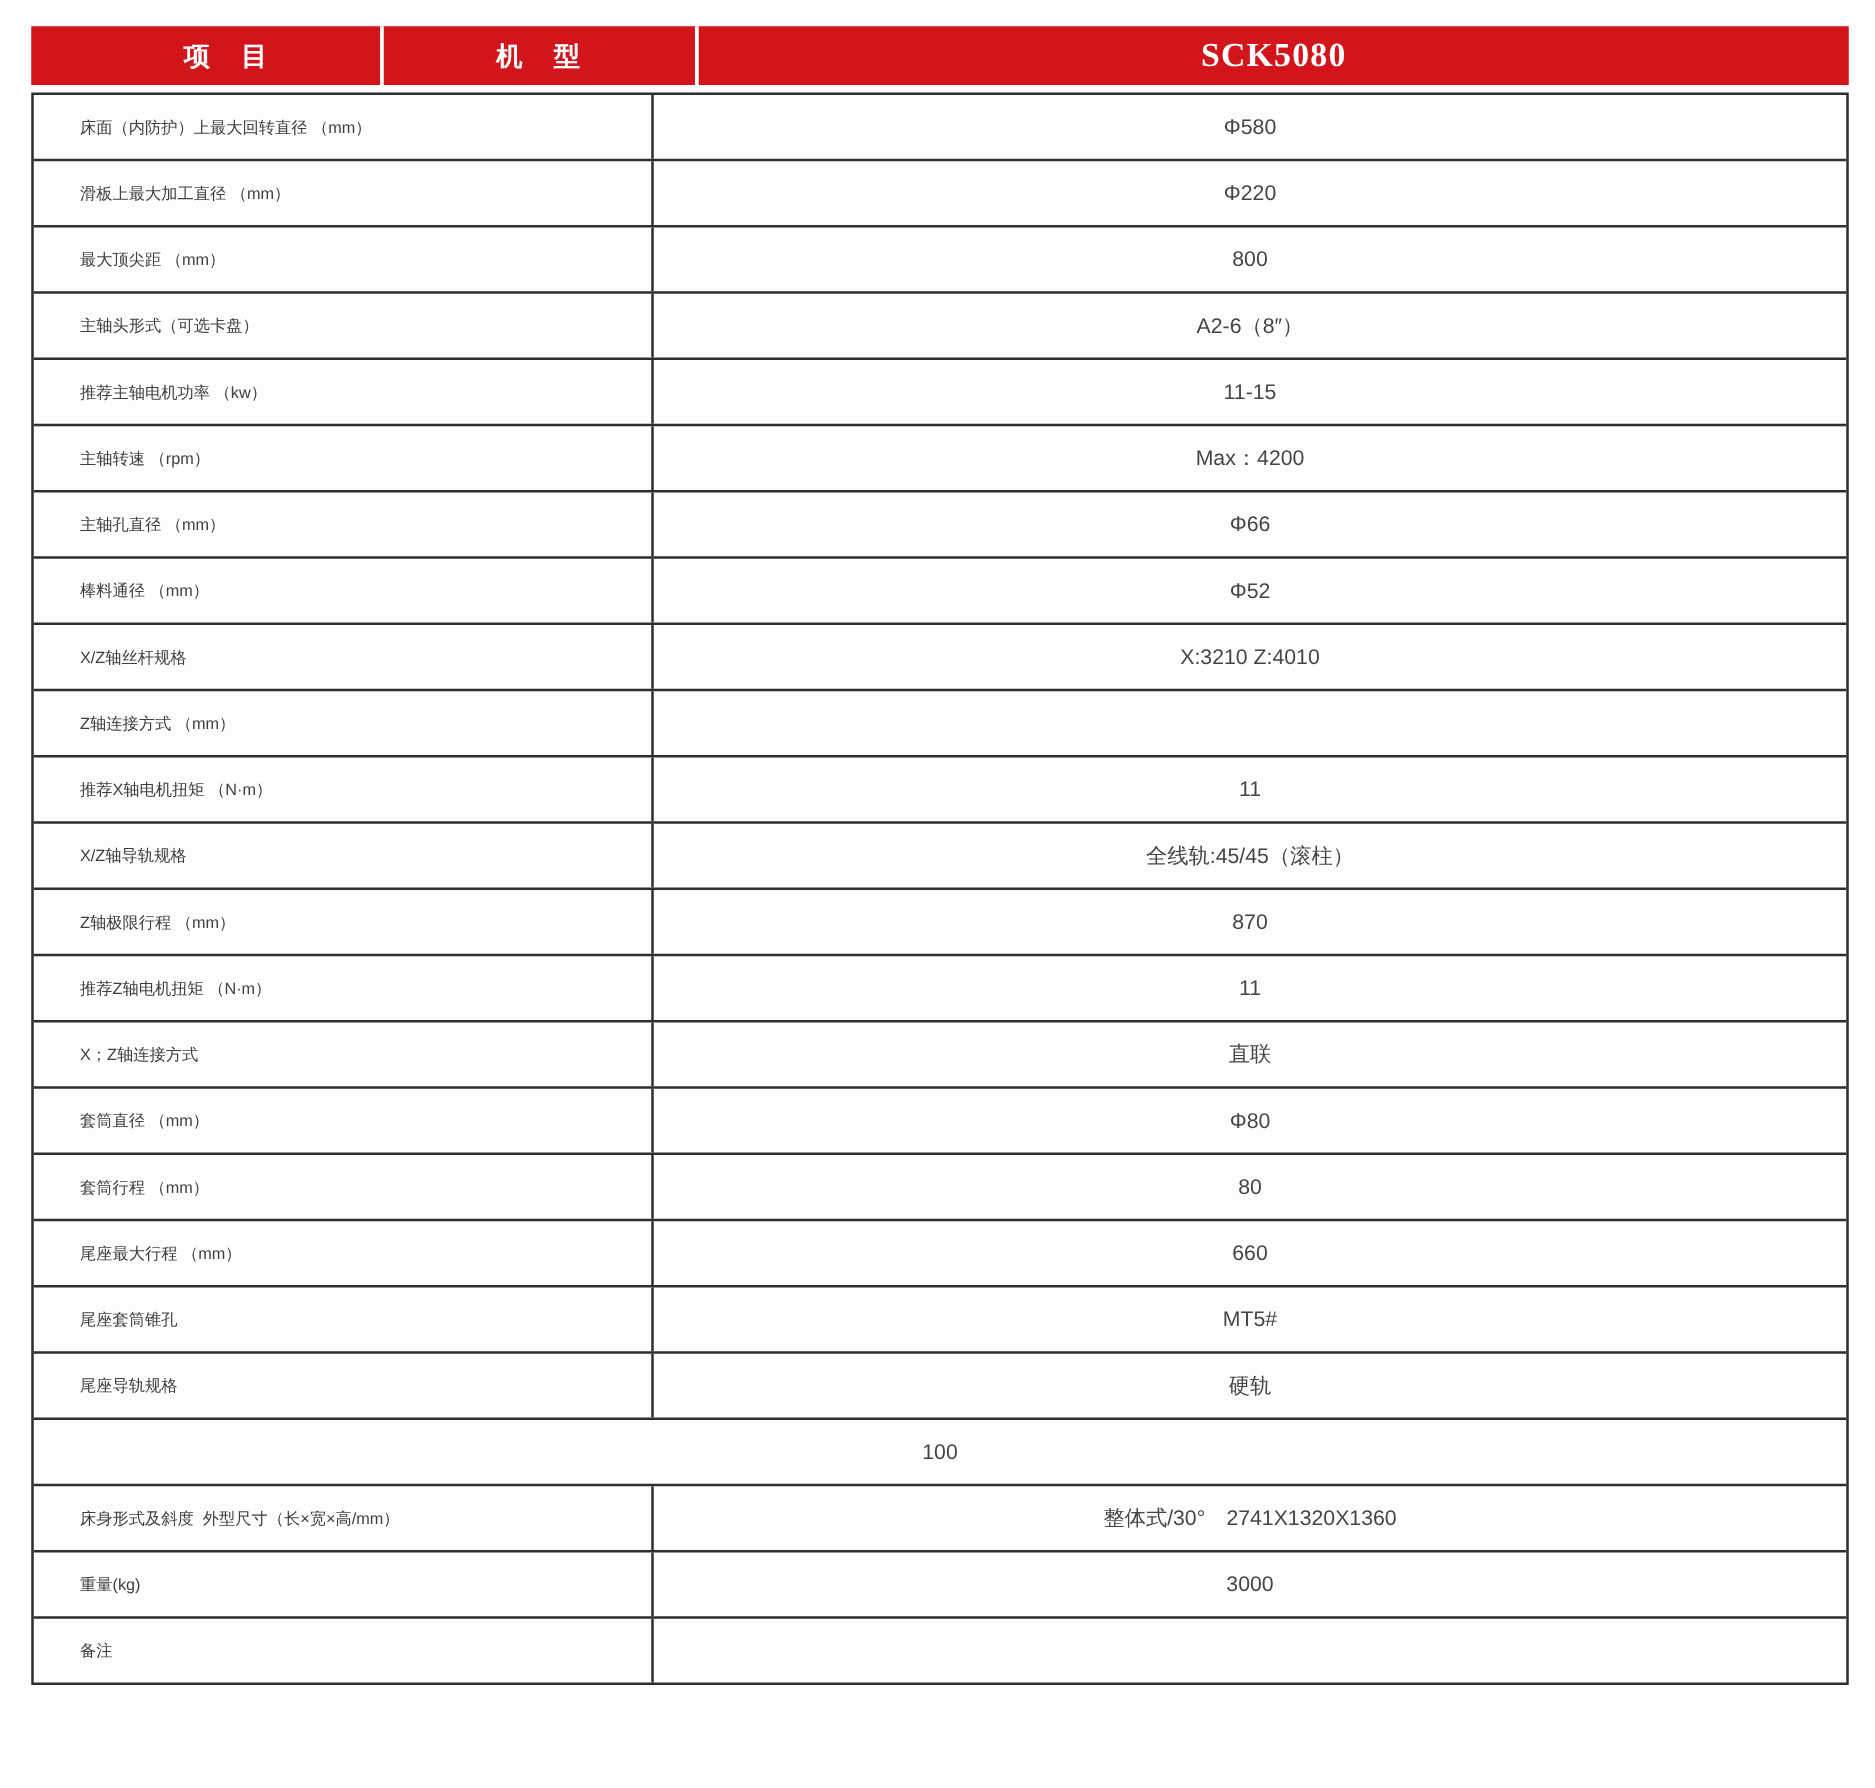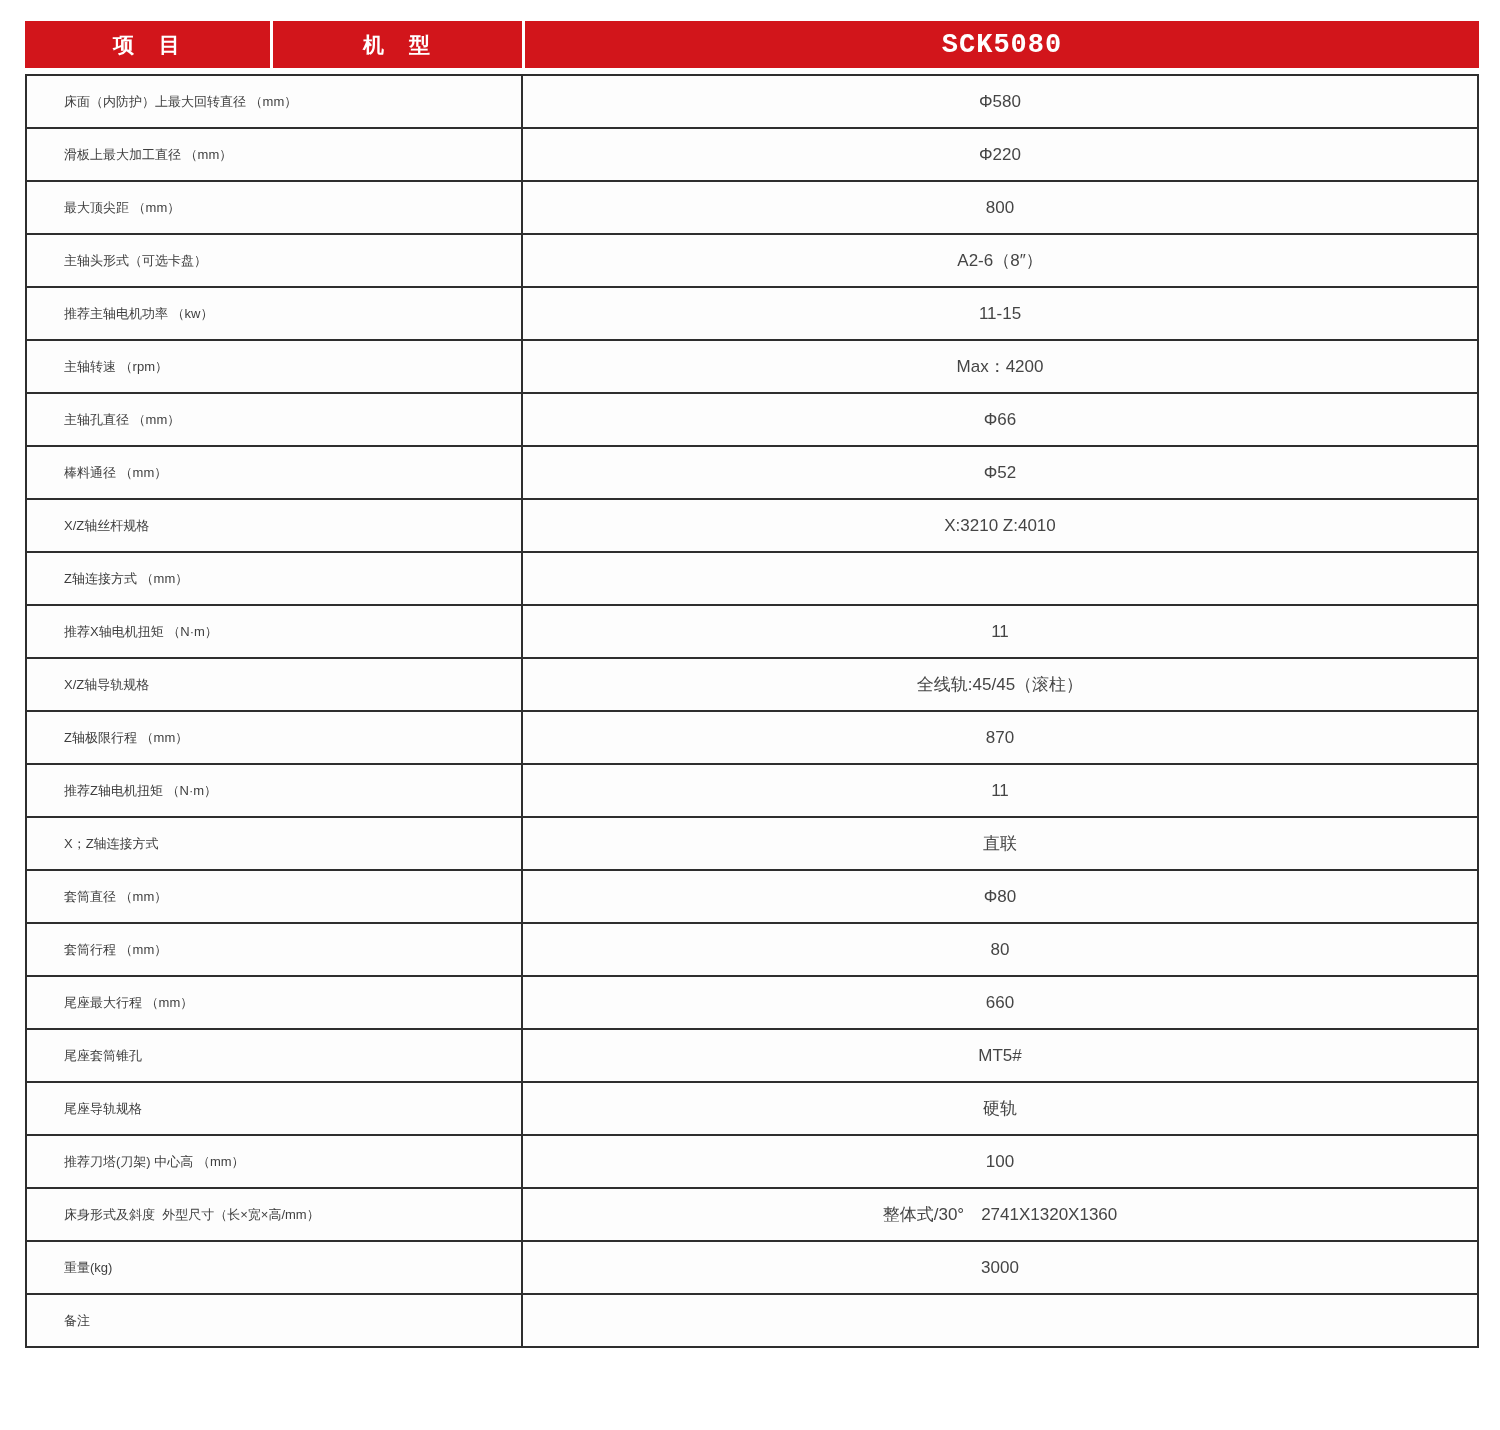--- a/index.html
+++ b/index.html
@@ -29,25 +29,25 @@
     color: var(--header-text, #ffffff);
   }
   .header-cell {
     display: flex;
     align-items: center;
     justify-content: center;
     font-weight: bold;
     font-size: 21px;
     letter-spacing: 2px;
   }
-  .hc-item  { width: 245px; border-right: 3px solid #ffffff; }
+  .hc-item  { width: 245px; border-right: 3px solid #ffffff; margin-left: 34px; }
   .hc-model { width: 249px; border-right: 3px solid #ffffff; }
   .hc-sck   {
     flex: 1;
-    font-family: Liberation Mono, monospace;
+    font-family: Liberation Serif, serif;
     font-size: 27px;
     letter-spacing: 1px;
   }
   
   .grid {
     margin-top: 6px;
     border: 2px solid var(--grid-border, #2e2e2e);
     background: var(--row-bg, #fdfdfd);
   }
   .spec-row {
@@ -184,21 +184,20 @@
     <div class="cell-label">尾座套筒锥孔</div>
     <div class="cell-value">MT5#</div>
   </div>
 
   <div class="spec-row">
     <div class="cell-label">尾座导轨规格</div>
     <div class="cell-value">硬轨</div>
   </div>
 
   <div class="spec-row">
-    <div class="cell-label">推荐刀塔(刀架) 中心高 （mm）</div>
     <div class="cell-value">100</div>
   </div>
 
   <div class="spec-row">
     <div class="cell-label">床身形式及斜度  外型尺寸（长×宽×高/mm）</div>
     <div class="cell-value">整体式/30°　2741X1320X1360</div>
   </div>
 
   <div class="spec-row">
     <div class="cell-label">重量(kg)</div>

